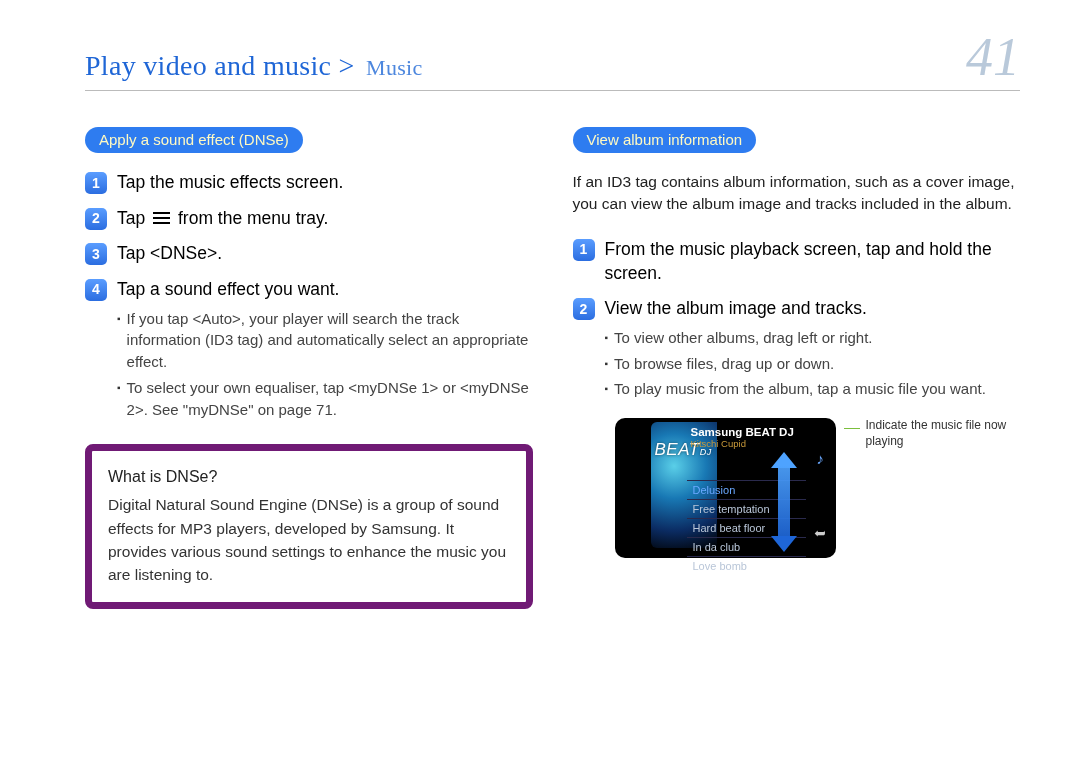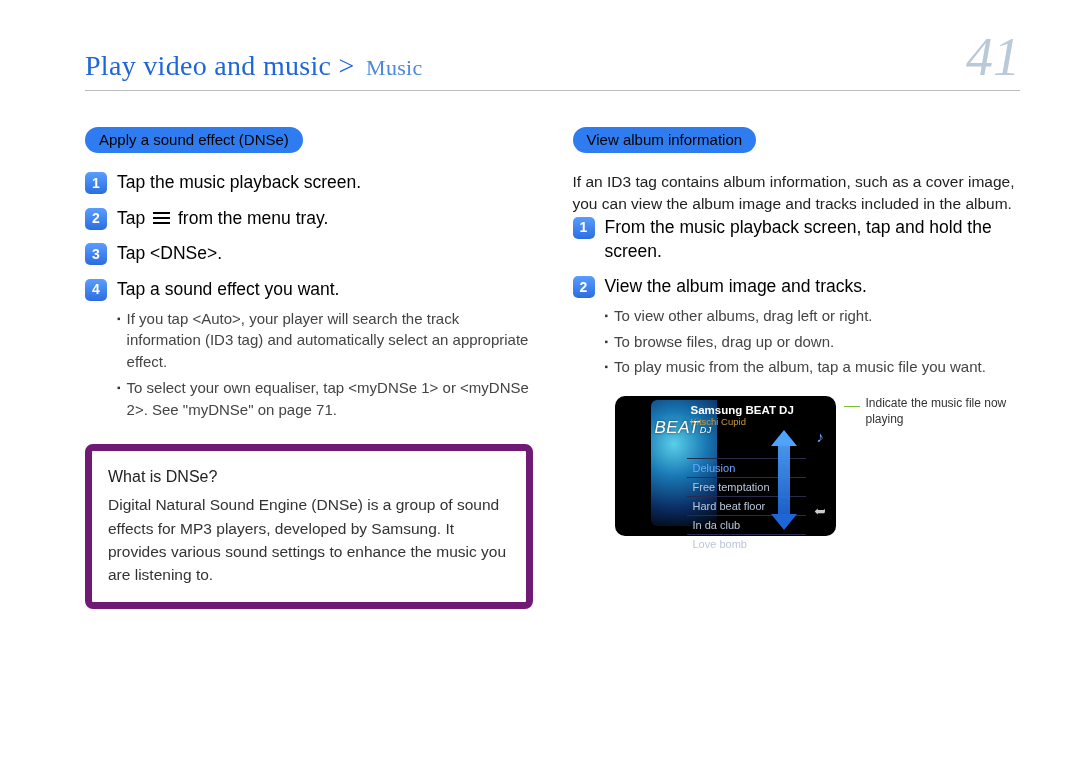--- a/index.html
+++ b/index.html
@@ -4,34 +4,34 @@
 <style>
   * { box-sizing: border-box; margin: 0; padding: 0; }
   html, body { width: 1080px; height: 762px; font-family: Arial, Helvetica, sans-serif; background: #fff; color: #000; }
   .page { position: relative; width: 1080px; height: 662px; padding: 30px 60px 0 85px; }
   .header { display: flex; align-items: baseline; justify-content: space-between; border-bottom: 1px solid #bbb; padding-bottom: 6px; margin-bottom: 36px; }
   .crumb { font-family: "Times New Roman", Georgia, serif; color: #1f66d6; font-size: 28px; letter-spacing: .3px; }
   .crumb .sub { color: #4d87de; font-size: 22px; margin-left: 4px; }
   .pagenum { font-family: "Times New Roman", Georgia, serif; color: #b9c9da; font-size: 54px; font-style: italic; line-height: 1; font-weight: 300; }
   .cols { display: flex; gap: 40px; }
   .col { width: 460px; }
-  .pill { display: inline-block; background: #2e7cf0; color: #000000; border-radius: 16px; padding: 4px 14px 5px; font-size: 15px; margin-bottom: 18px; }
+  .pill { display: inline-block; background: #2e7cf0; color: #fef9c3; border-radius: 16px; padding: 4px 14px 5px; font-size: 15px; margin-bottom: 18px; }
   .steps { list-style: none; }
   .steps li { display: flex; align-items: flex-start; gap: 10px; margin-bottom: 12px; font-size: 17.5px; line-height: 1.35; }
   .stepnum { flex: 0 0 22px; height: 22px; border-radius: 5px; background: linear-gradient(#5a9dff, #2b6de0); color: #fff; font-size: 14px; font-weight: bold; display: flex; align-items: center; justify-content: center; margin-top: 1px; }
   .step-body { flex: 1; }
   .menu-icon { display: inline-block; width: 17px; height: 13px; vertical-align: -1px; margin: 0 3px; }
   .menu-icon span { display: block; height: 2.5px; background: #000; margin-bottom: 2.5px; }
   .menu-icon span:last-child { margin-bottom: 0; }
   .sub-bullets { list-style: none; margin: 6px 0 0 0; }
   .sub-bullets li { display: flex; gap: 6px; font-size: 15px; color: #444; line-height: 1.45; margin-bottom: 4px; }
   .sub-bullets li::before { content: "▪"; font-size: 10px; color: #333; margin-top: 4px; }
   .note-box { border: 7px solid #701a75; border-radius: 8px; padding: 14px 16px 16px; margin-top: 20px; font-size: 15.5px; line-height: 1.5; color: #333; }
   .note-title { font-size: 16px; color: #222; margin-bottom: 4px; }
-  .intro { font-size: 15.5px; line-height: 1.45; color: #222; }
+  .intro { font-size: 15.5px; line-height: 1.45; color: #222; margin-bottom: 22px; }
   .figure-wrap { display: flex; align-items: flex-start; gap: 8px; margin-top: 14px; margin-left: 42px; }
   .device { width: 258px; height: 140px; border-radius: 10px; background: #000; padding: 6px 6px 6px 6px; position: relative; }
   .dev-top { height: 26px; padding: 2px 8px 0 70px; color: #ddd; font-size: 11px; line-height: 1.1; position: relative; }
   .dev-top .title { color: #fff; font-weight: bold; font-size: 11.5px; }
   .dev-top .artist { color: #c99a3a; font-size: 9.5px; }
   .beat-logo { position: absolute; left: 0; top: 4px; width: 66px; height: 126px; border-radius: 6px 0 0 6px; overflow: hidden; margin-left: 36px; }
   .beat-bg { width: 100%; height: 100%; background: radial-gradient(circle at 35% 35%, #5acfe8 0%, #1878b4 35%, #0b2c63 70%, #000 100%); display:flex; align-items:flex-start; justify-content:flex-start; }
   .beat-txt { font-family: Impact, "Arial Black", sans-serif; font-style: italic; color: #fff; font-size: 17px; letter-spacing: .5px; margin: 18px 0 0 4px; text-shadow: 0 0 3px rgba(0,0,0,.6); }
   .beat-txt small { font-size: 9px; vertical-align: baseline; }
   .tracks { position: absolute; left: 72px; right: 30px; top: 30px; margin-top: 32px; }
@@ -63,21 +63,21 @@
   </div>
 
   <div class="cols">
 
     <div class="col">
       <div class="pill">Apply a sound effect (DNSe)</div>
 
       <ol class="steps">
         <li>
           <div class="stepnum">1</div>
-          <div class="step-body">Tap the music playback screen.</div>
+          <div class="step-body">Tap the music effects screen.</div>
         </li>
         <li>
           <div class="stepnum">2</div>
           <div class="step-body">
             <span>Tap</span>
             <span class="menu-icon"><span></span><span></span><span></span></span>
             <span>from the menu tray.</span>
           </div>
         </li>
         <li>

